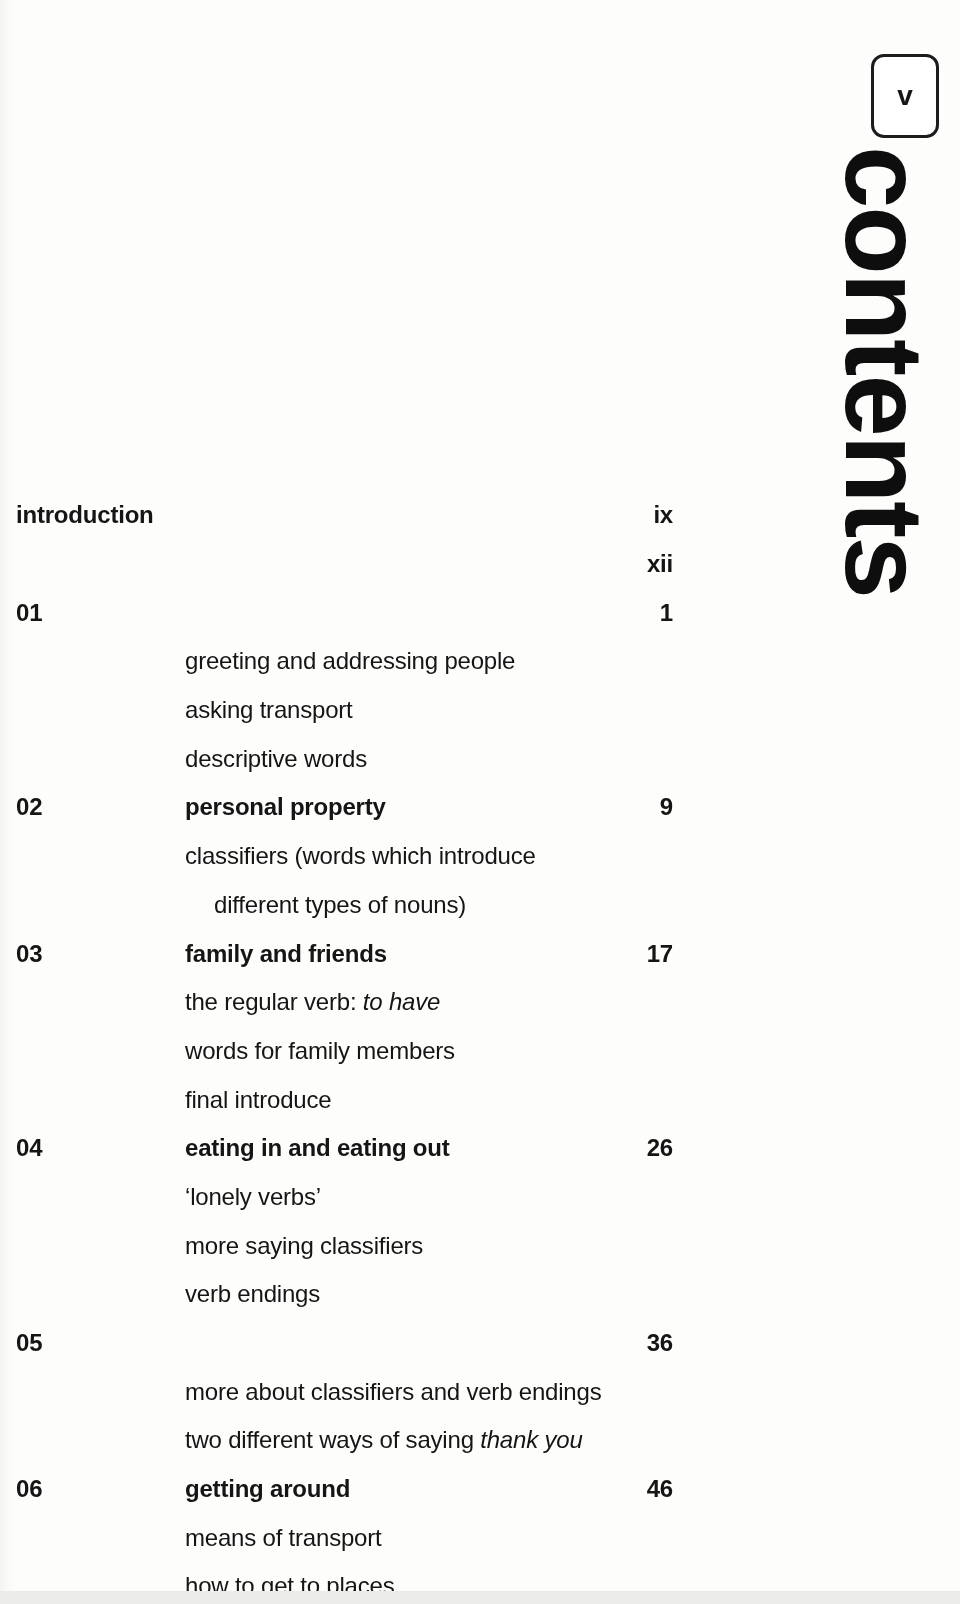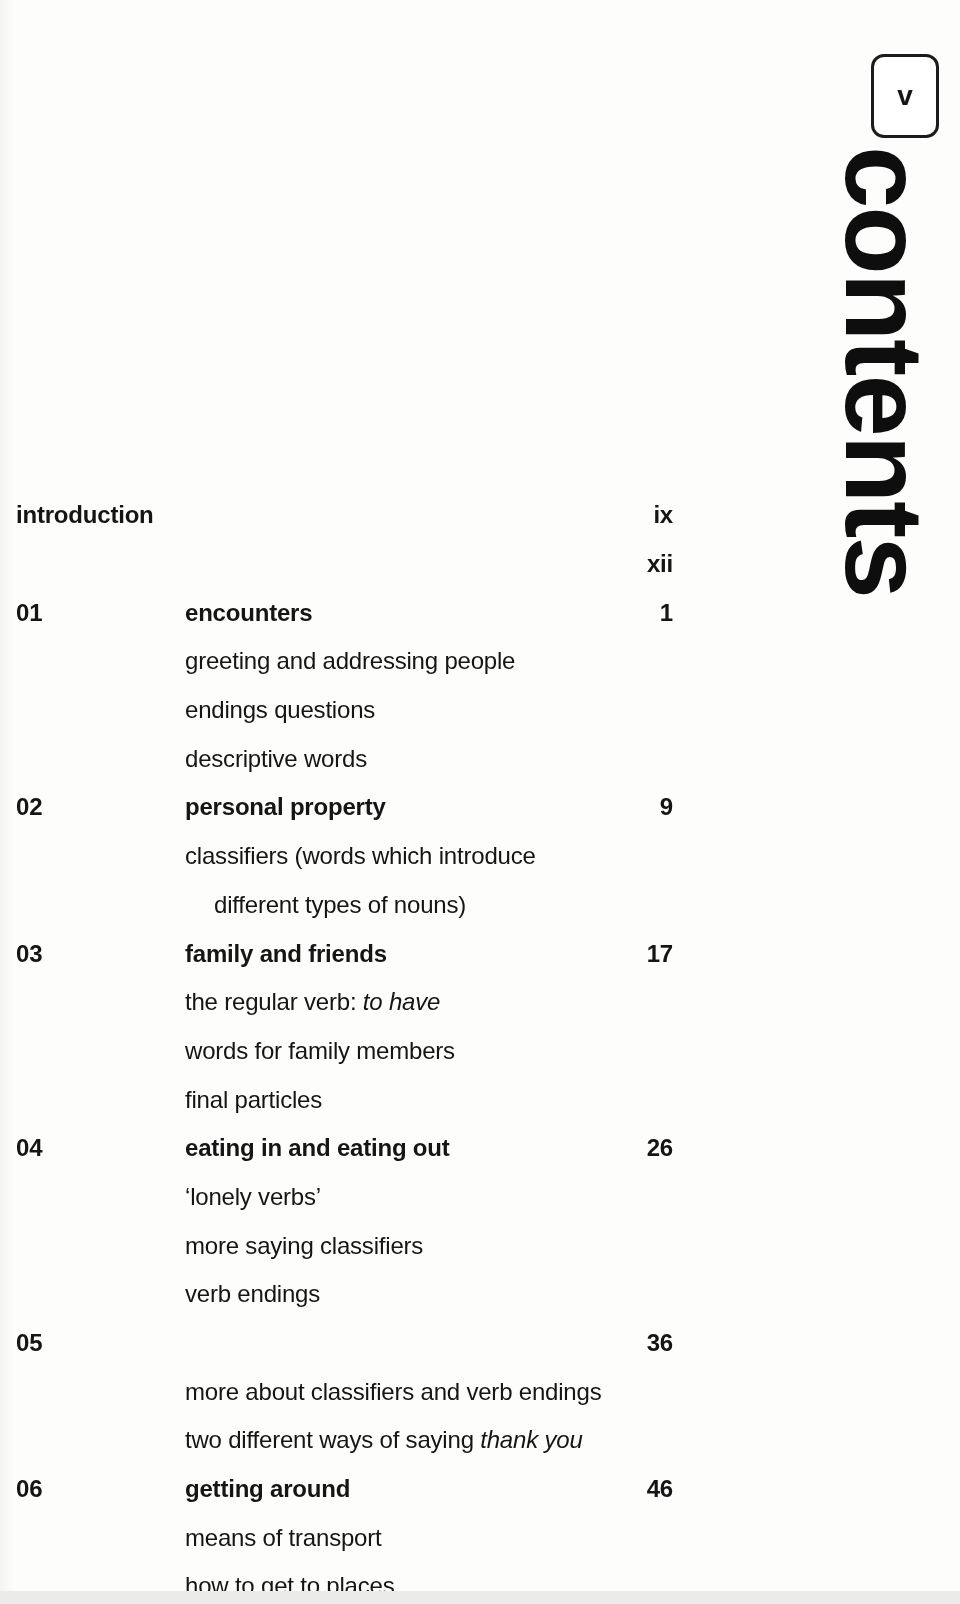--- a/index.html
+++ b/index.html
@@ -79,30 +79,29 @@
 <div class="toc" id="toc">
     <div class="toc-row">
       <span class="label bold">introduction</span>
       <span class="pagenum">ix</span>
     </div>
     <div class="toc-row">
       <span class="pagenum">xii</span>
     </div>
     <div class="toc-row">
       <span class="num">01</span>
-      <span class="label bold">encounters</span>
       <span class="pagenum">1</span>
     </div>
     <div class="toc-row">
       <span class="num"></span>
       <span class="label">greeting and addressing people</span>
     </div>
     <div class="toc-row">
       <span class="num"></span>
-      <span class="label">endings questions</span>
+      <span class="label">asking transport</span>
     </div>
     <div class="toc-row">
       <span class="num"></span>
       <span class="label">descriptive words</span>
     </div>
     <div class="toc-row">
       <span class="num">02</span>
       <span class="label bold">personal property</span>
       <span class="pagenum">9</span>
     </div>
@@ -122,21 +121,21 @@
     <div class="toc-row">
       <span class="num"></span>
       <span class="label">the regular verb: <span class="it">to have</span></span>
     </div>
     <div class="toc-row">
       <span class="num"></span>
       <span class="label">words for family members</span>
     </div>
     <div class="toc-row">
       <span class="num"></span>
-      <span class="label">final particles</span>
+      <span class="label">final introduce</span>
     </div>
     <div class="toc-row">
       <span class="num">04</span>
       <span class="label bold">eating in and eating out</span>
       <span class="pagenum">26</span>
     </div>
     <div class="toc-row">
       <span class="num"></span>
       <span class="label">‘lonely verbs’</span>
     </div>

